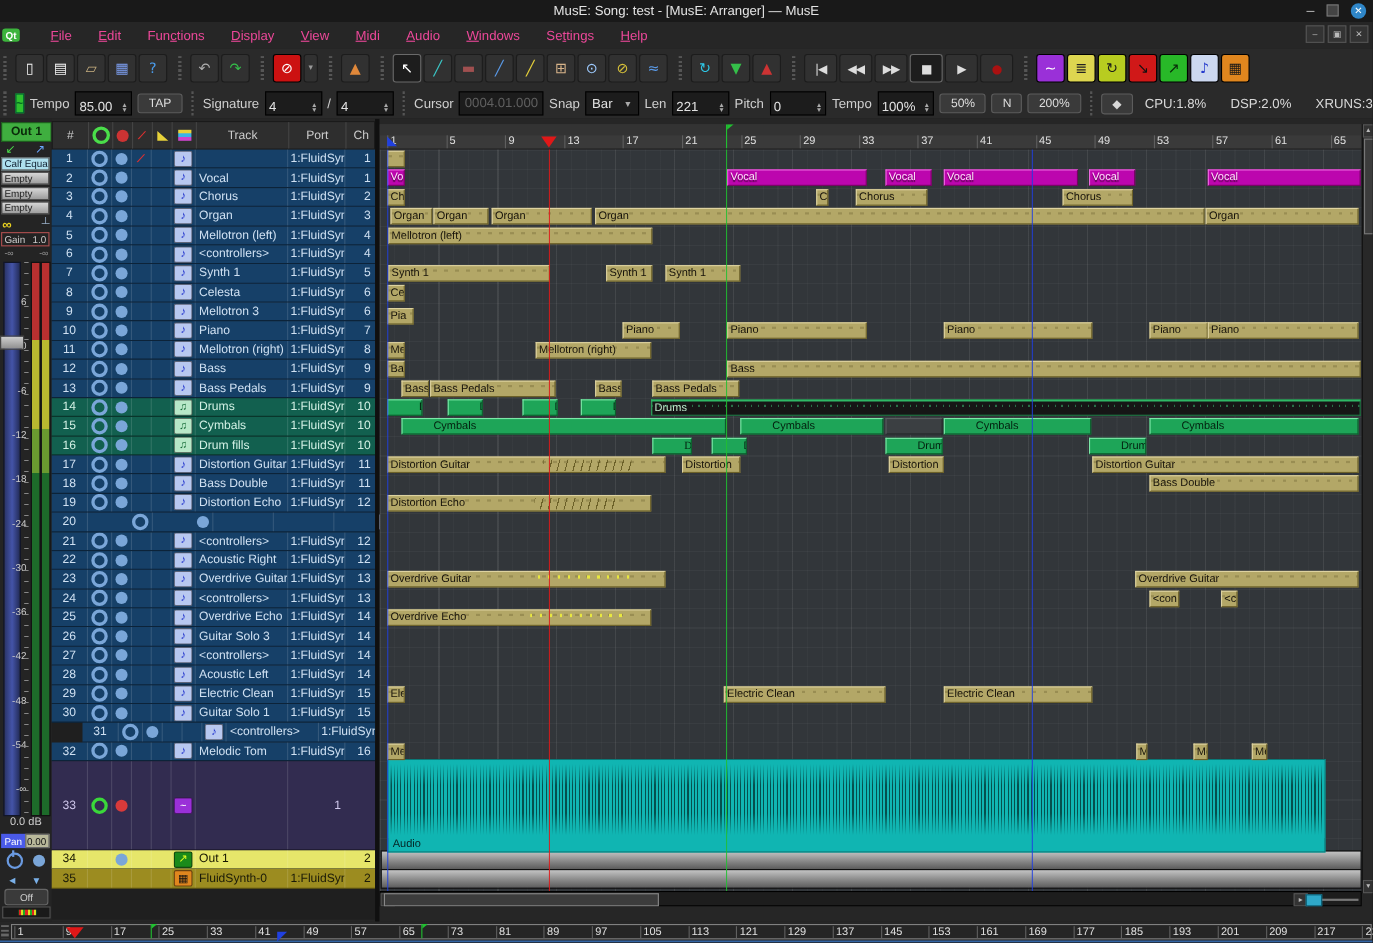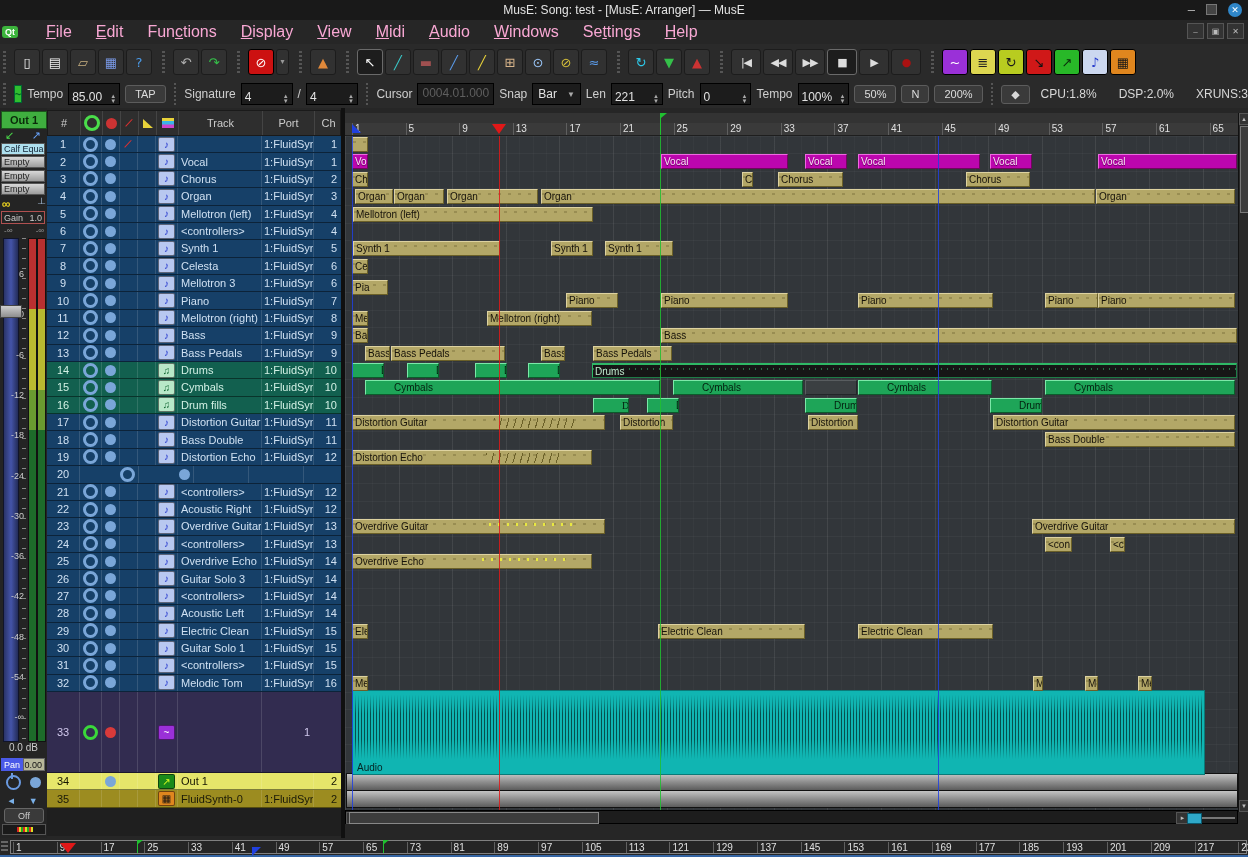--- a/index.html
+++ b/index.html
@@ -12,21 +12,21 @@
   #tbmin{color:#bbb;font-size:13px;cursor:default;}
   #tbmax{width:9px;height:9px;border:1px solid #777;background:#444;}
   #tbclose{width:14px;height:14px;border-radius:50%;background:#2f86c8;color:#fff;font-size:9px;
            display:flex;align-items:center;justify-content:center;}
   
   #menubar{position:absolute;left:0;top:20px;width:1248px;height:24px;background:#262626;
            display:flex;align-items:center;border-bottom:1px solid #1b1b1b;}
   #qtbadge{margin-left:2px;background:#3cb43c;color:#fff;font-weight:bold;font-size:9px;
            padding:1px 3px;border-radius:3px;}
   #menus{display:flex;margin-left:18px;gap:4px;}
-  .menu-item{padding:2px 10px;color:#f9a8d4;font-size:16px;}
+  .menu-item{padding:2px 10px;color:#ec4899;font-size:12px;}
   .menu-item u{text-decoration:underline;}
   #mdi{position:absolute;right:4px;top:3px;display:flex;gap:3px;}
   .mdibtn{width:15px;height:14px;border:1px solid #555;background:#333;color:#bbb;font-size:8px;
           display:flex;align-items:center;justify-content:center;}
   
   #toolbar1{position:absolute;left:0;top:44px;width:1248px;height:36px;background:#2a2a2a;
             display:flex;align-items:center;border-bottom:1px solid #1a1a1a;}
   .tgroup{display:flex;align-items:center;margin-right:6px;}
   .grip{width:7px;height:22px;margin:0 3px;
         background:repeating-linear-gradient(180deg,#555 0 2px,transparent 2px 4px);
@@ -975,21 +975,21 @@
             </div>
             <div></div>
             <div></div>
             <div>
               <span class="cicon" style="color: rgb(34, 51, 204); background: rgb(184, 200, 240);">♪</span>
             </div>
             <div class="tname">Guitar Solo 1</div>
             <div class="tport">1:FluidSynth</div>
             <div class="tch" style="border-right: none;">15</div>
           </div>
-          <div class="trow midi" style="height: 17.375px;">
+          <div class="trow midi" style="height: 17.375px; margin-left: 28px;">
             <div>31</div>
             <div>
               <span class="ring"></span>
             </div>
             <div>
               <span class="dot"></span>
             </div>
             <div></div>
             <div></div>
             <div>
@@ -1110,21 +1110,21 @@
           <div class="part k-m" style="left: 10px; width: 38px; top: 53.125px;">Organ</div>
           <div class="part k-m" style="left: 49px; width: 50px; top: 53.125px;">Organ</div>
           <div class="part k-m" style="left: 102px; width: 91px; top: 53.125px;">Organ</div>
           <div class="part k-m" style="left: 196px; width: 554px; top: 53.125px;">Organ</div>
           <div class="part k-m" style="left: 751px; width: 139px; top: 53.125px;">Organ</div>
           <div class="part k-m" style="left: 8px; width: 240px; top: 70.5px;">Mellotron (left)</div>
           <div class="part k-m" style="left: 8px; width: 147px; top: 105.25px;">Synth 1</div>
           <div class="part k-m" style="left: 206px; width: 42px; top: 105.25px;">Synth 1</div>
           <div class="part k-m" style="left: 260px; width: 68px; top: 105.25px;">Synth 1</div>
           <div class="part k-m" style="left: 7px; width: 16px; top: 122.625px;">Ce</div>
-          <div class="part k-m" style="left: 7px; width: 36px; top: 144px;">Pia</div>
+          <div class="part k-m" style="left: 7px; width: 24px; top: 144px;">Pia</div>
           <div class="part k-m" style="left: 221px; width: 52px; top: 157.375px;">Piano</div>
           <div class="part k-m" style="left: 316px; width: 127px; top: 157.375px;">Piano</div>
           <div class="part k-m" style="left: 513px; width: 135px; top: 157.375px;">Piano</div>
           <div class="part k-m" style="left: 700px; width: 53px; top: 157.375px;">Piano</div>
           <div class="part k-m" style="left: 753px; width: 137px; top: 157.375px;">Piano</div>
           <div class="part k-m" style="left: 7px; width: 16px; top: 174.75px;">Me</div>
           <div class="part k-m" style="left: 142px; width: 105px; top: 174.75px;">Mellotron (right)</div>
           <div class="part k-m" style="left: 7px; width: 16px; top: 192.125px;">Ba</div>
           <div class="part k-m" style="left: 316px; width: 576px; top: 192.125px;">Bass</div>
           <div class="part k-m" style="left: 20px; width: 25px; top: 209.5px;">Bass</div>

